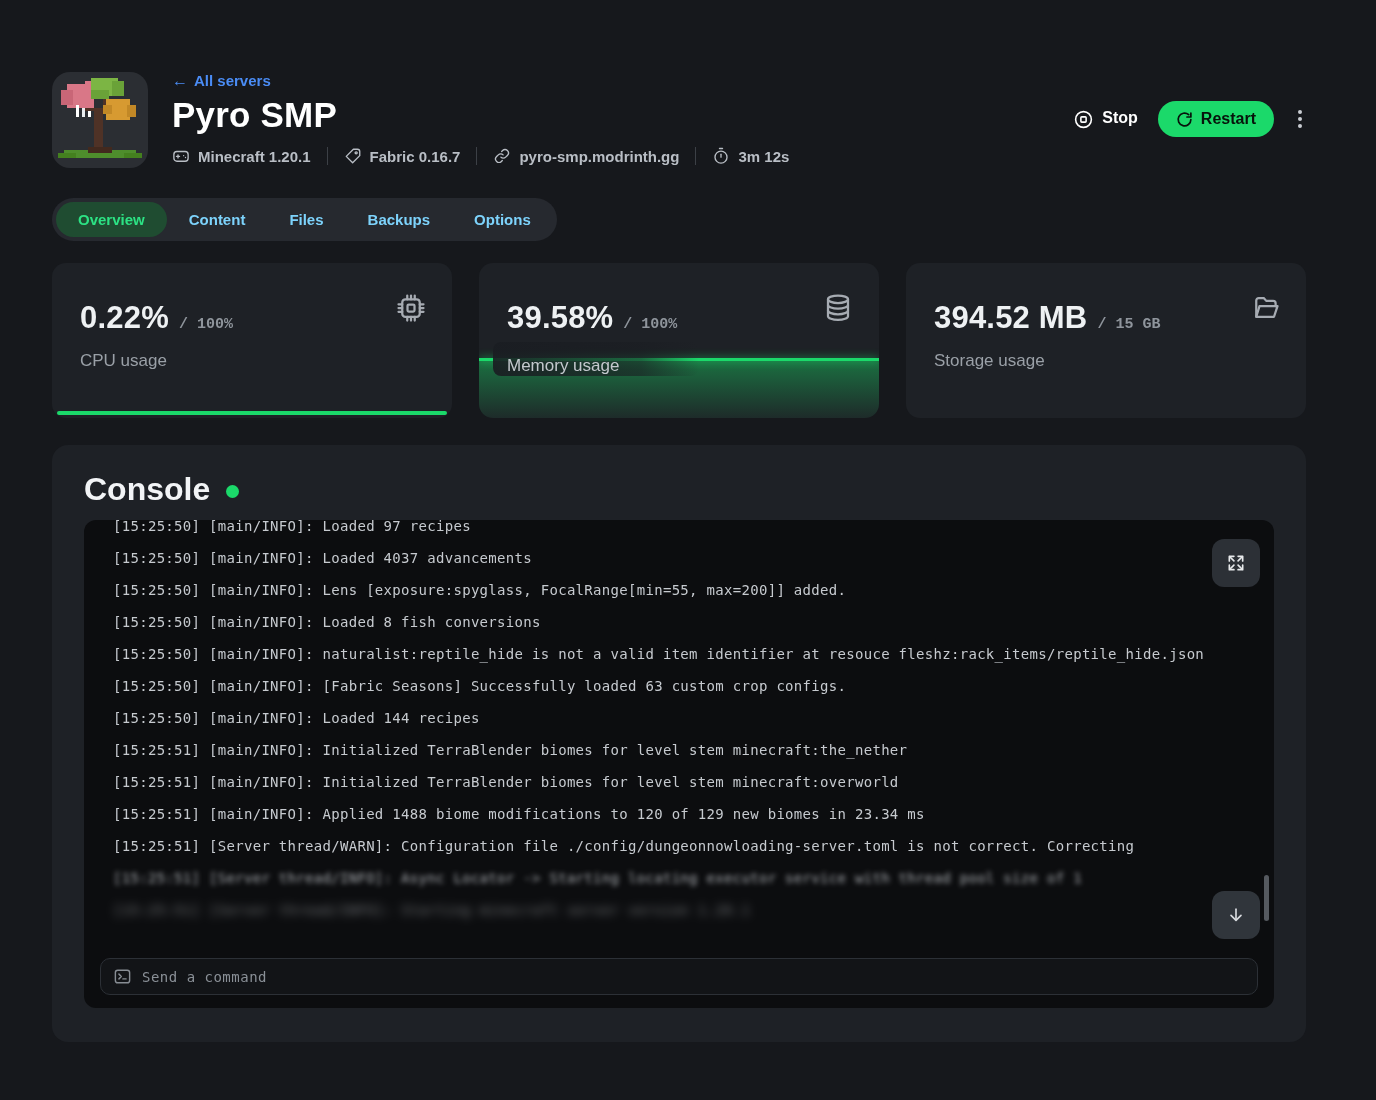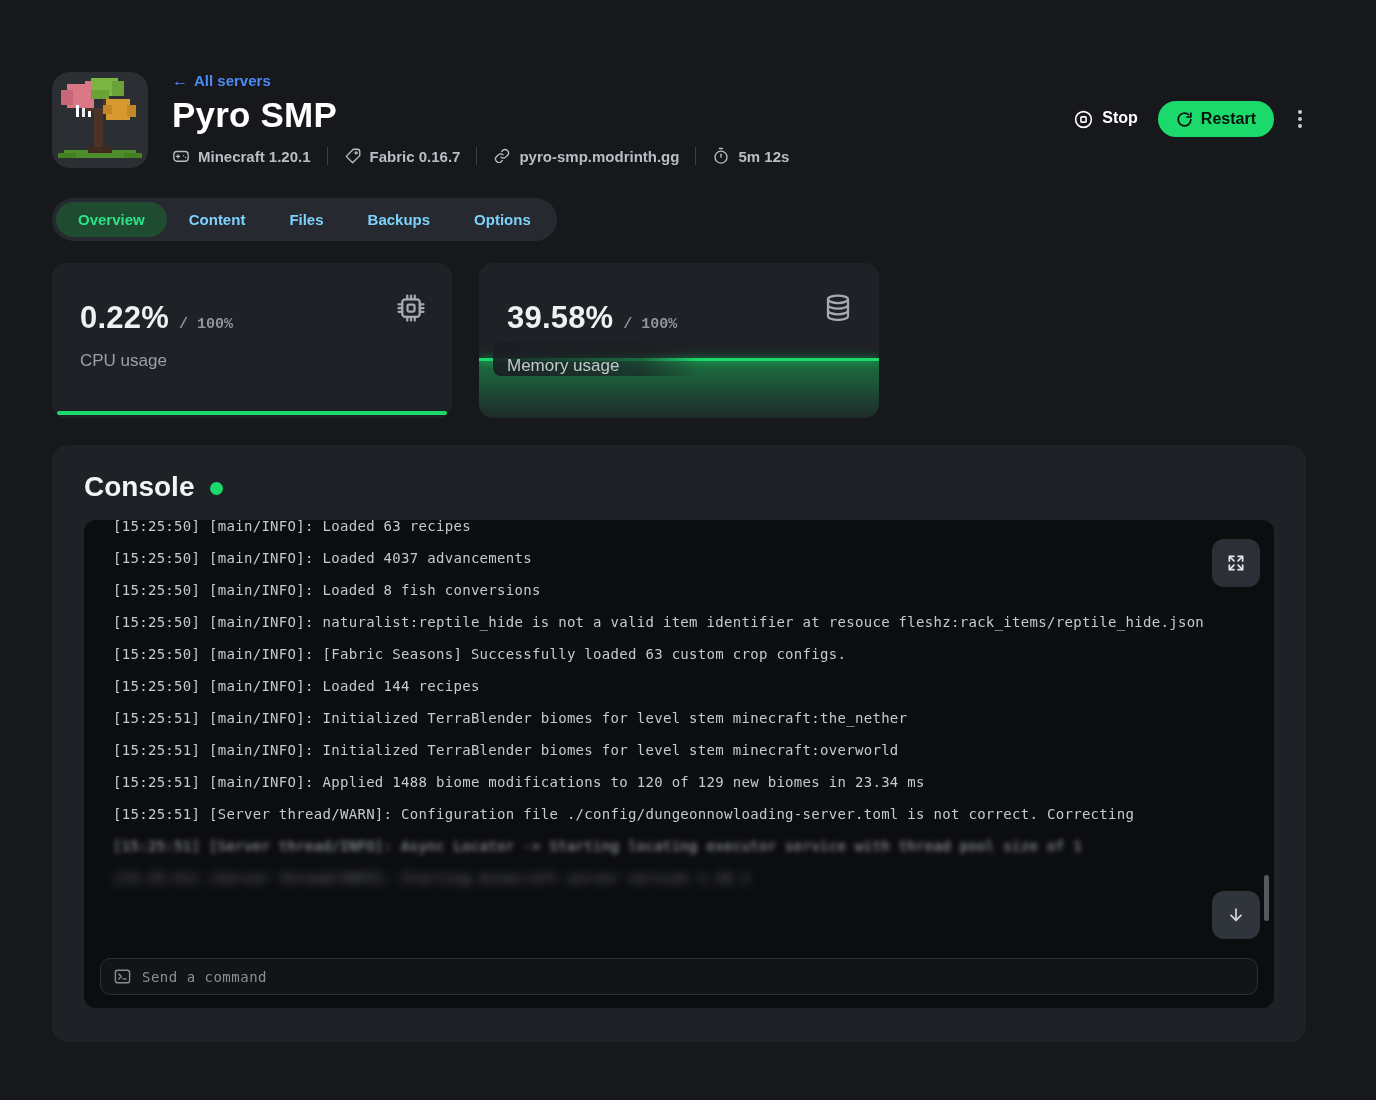--- a/index.html
+++ b/index.html
@@ -54,21 +54,21 @@
   .mem-line{position:absolute;left:0;right:0;top:95px;height:3px;background:var(--accent);box-shadow:0 0 8px rgba(27,217,106,.8);z-index:1;}
   .mem-gradient{position:absolute;left:0;right:0;top:98px;bottom:0;background:linear-gradient(180deg,rgba(25,176,88,.55),rgba(25,176,88,.07));}
   .mem-chip{position:absolute;left:14px;top:79px;width:206px;height:34px;border-radius:8px;z-index:2;
     background:linear-gradient(90deg,rgba(26,29,34,.92) 0%,rgba(26,29,34,.6) 72%,rgba(26,29,34,0) 100%);
     display:flex;align-items:flex-end;padding-left:14px;}
   .mem-chip .stat-label{position:static;color:#c3c8cd;}
 
   
   .console-card{position:absolute;left:52px;top:445px;width:1254px;height:597px;background:var(--card-bg);border-radius:16px;}
   .console-head{position:absolute;left:32px;top:26px;display:flex;align-items:center;gap:16px;}
-  .console-title{font-size:28px;font-weight:800;color:var(--txt);}
+  .console-title{font-size:32px;font-weight:800;color:var(--txt);}
   .status-dot{width:13px;height:13px;border-radius:50%;background:var(--accent);margin-top:3px;}
   .terminal{position:absolute;left:32px;top:75px;width:1190px;height:488px;background:var(--term-bg);border-radius:12px;overflow:hidden;}
   .log{position:absolute;left:0;right:0;top:0;bottom:60px;padding-left:29px;overflow:hidden;}
   .log-line{height:32px;line-height:32px;font-family:"DejaVu Sans Mono",monospace;font-size:14px;letter-spacing:.3px;color:var(--mono-txt);white-space:nowrap;}
   .log-line.clipped{margin-top:-10px;}
   .log-line.blur1{filter:blur(2.5px);opacity:.85;}
   .log-line.blur2{filter:blur(5px);opacity:.55;}
   .term-btn{position:absolute;width:48px;height:48px;border-radius:12px;border:none;display:flex;align-items:center;justify-content:center;cursor:pointer;}
   .expand-btn{top:19px;right:14px;background:#2c3036;}
   .expand-btn svg{width:20px;height:20px;stroke:#e8eaec;}
@@ -148,21 +148,21 @@
       </div>
       <span class="meta-divider"></span>
       <div class="meta-item">
         <span style="display: flex;">
           <svg class="stroke" viewBox="0 0 24 24">
             <path d="M10 2h4"></path>
             <circle cx="12" cy="13.5" r="8"></circle>
             <path d="M12 9.5v4"></path>
           </svg>
         </span>
-        <span>5m 12s</span>
+        <span>3m 12s</span>
       </div>
     </div>
 </div>
 
 <div class="actions">
   <button class="stop-btn">
     <svg class="stroke" viewBox="0 0 24 24">
       <circle cx="12" cy="12" r="9"></circle>
         <rect x="9" y="9" width="6" height="6" rx="1"></rect>
     </svg>
@@ -221,32 +221,46 @@
     <div class="stat-icon" style="z-index:3">
       <svg class="stroke" viewBox="0 0 24 24">
         <ellipse cx="12" cy="5" rx="8" ry="3"></ellipse>
         <path d="M4 5v4.5c0 1.66 3.58 3 8 3s8-1.34 8-3V5"></path>
         <path d="M4 9.5V14c0 1.66 3.58 3 8 3s8-1.34 8-3V9.5"></path>
         <path d="M4 14v4.5c0 1.66 3.58 3 8 3s8-1.34 8-3V14"></path>
       </svg>
     </div>
   </div>
 
+  <div class="stat-card">
+    <div class="stat-value-row">
+      <span class="stat-value">394.52 MB</span>
+      <span class="stat-limit">/ 15 GB</span>
+    </div>
+    <div class="stat-label">Storage usage</div>
+    <div class="stat-icon">
+      <svg class="stroke" viewBox="0 0 24 24">
+        <path d="M5 19l2.6-8.5H22L19.2 19z"></path>
+        <path d="M5 19V6a2 2 0 0 1 2-2h4l2 2.3h5.5a2 2 0 0 1 2 2v2.2"></path>
+      </svg>
+    </div>
+  </div>
 </div>
 
 <div class="console-card">
   <div class="console-head">
     <span class="console-title">Console</span>
     <span class="status-dot"></span>
   </div>
 
   <div class="terminal">
     <div class="log" id="log-lines">
-        <div class="log-line clipped">[15:25:50] [main/INFO]: Loaded 63 recipes</div>
+        <div class="log-line clipped">[15:25:50] [main/INFO]: Loaded 97 recipes</div>
         <div class="log-line">[15:25:50] [main/INFO]: Loaded 4037 advancements</div>
+        <div class="log-line">[15:25:50] [main/INFO]: Lens [exposure:spyglass, FocalRange[min=55, max=200]] added.</div>
         <div class="log-line">[15:25:50] [main/INFO]: Loaded 8 fish conversions</div>
         <div class="log-line">[15:25:50] [main/INFO]: naturalist:reptile_hide is not a valid item identifier at resouce fleshz:rack_items/reptile_hide.json</div>
         <div class="log-line">[15:25:50] [main/INFO]: [Fabric Seasons] Successfully loaded 63 custom crop configs.</div>
         <div class="log-line">[15:25:50] [main/INFO]: Loaded 144 recipes</div>
         <div class="log-line">[15:25:51] [main/INFO]: Initialized TerraBlender biomes for level stem minecraft:the_nether</div>
         <div class="log-line">[15:25:51] [main/INFO]: Initialized TerraBlender biomes for level stem minecraft:overworld</div>
         <div class="log-line">[15:25:51] [main/INFO]: Applied 1488 biome modifications to 120 of 129 new biomes in 23.34 ms</div>
         <div class="log-line">[15:25:51] [Server thread/WARN]: Configuration file ./config/dungeonnowloading-server.toml is not correct. Correcting</div>
         <div class="log-line blur1">[15:25:51] [Server thread/INFO]: Async Locator -&gt; Starting locating executor service with thread pool size of 1</div>
         <div class="log-line blur2">[15:25:51] [Server thread/INFO]: Starting minecraft server version 1.20.1</div>

